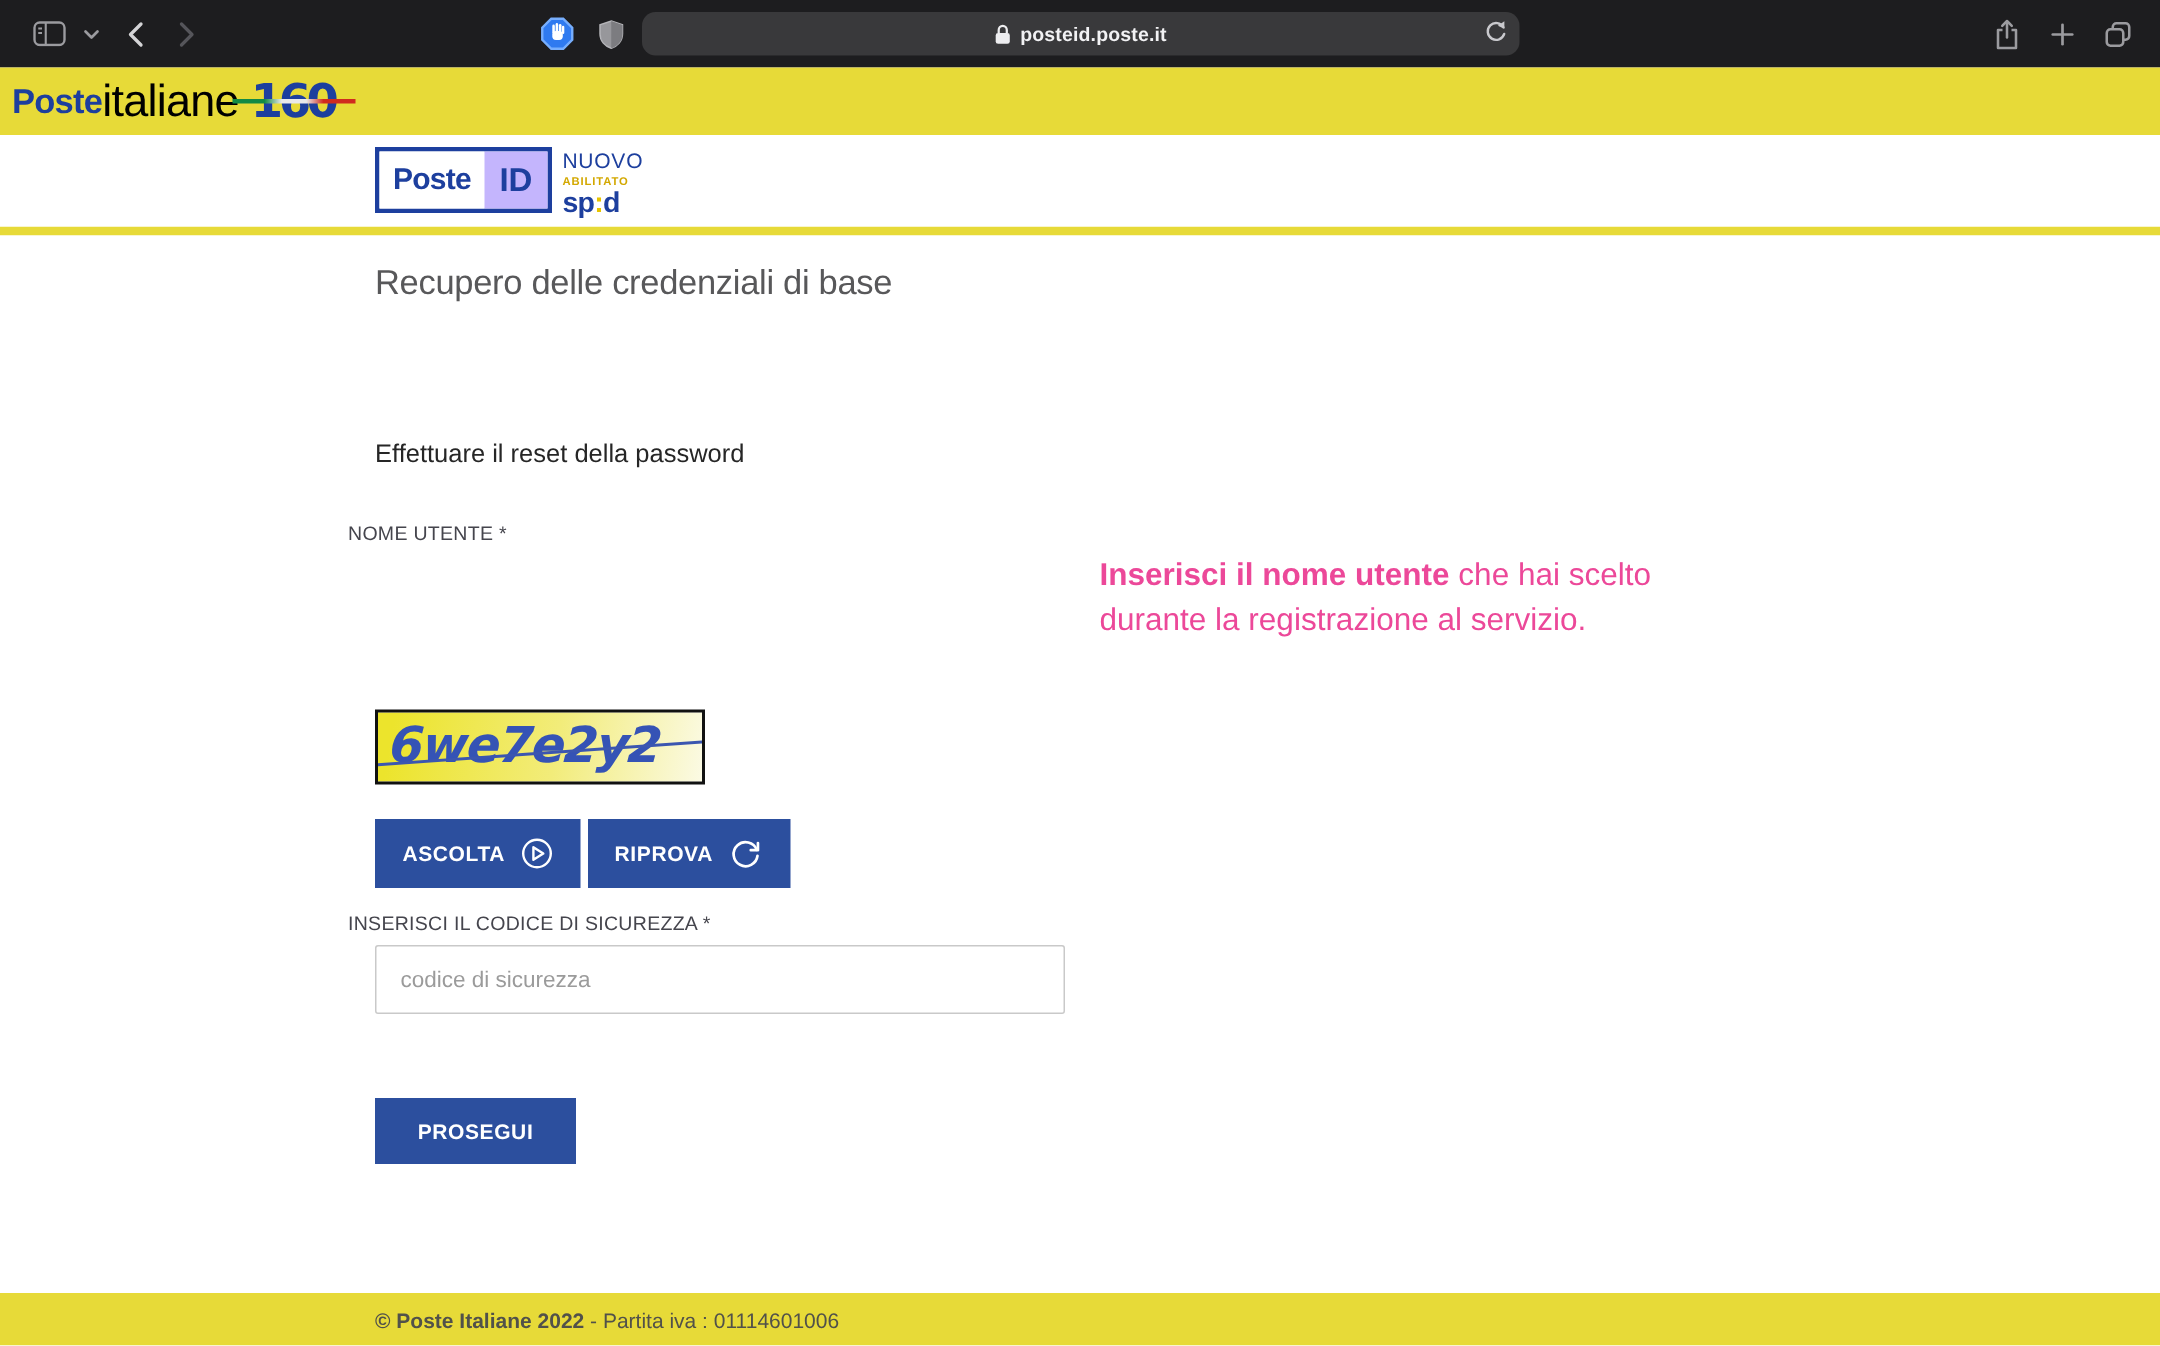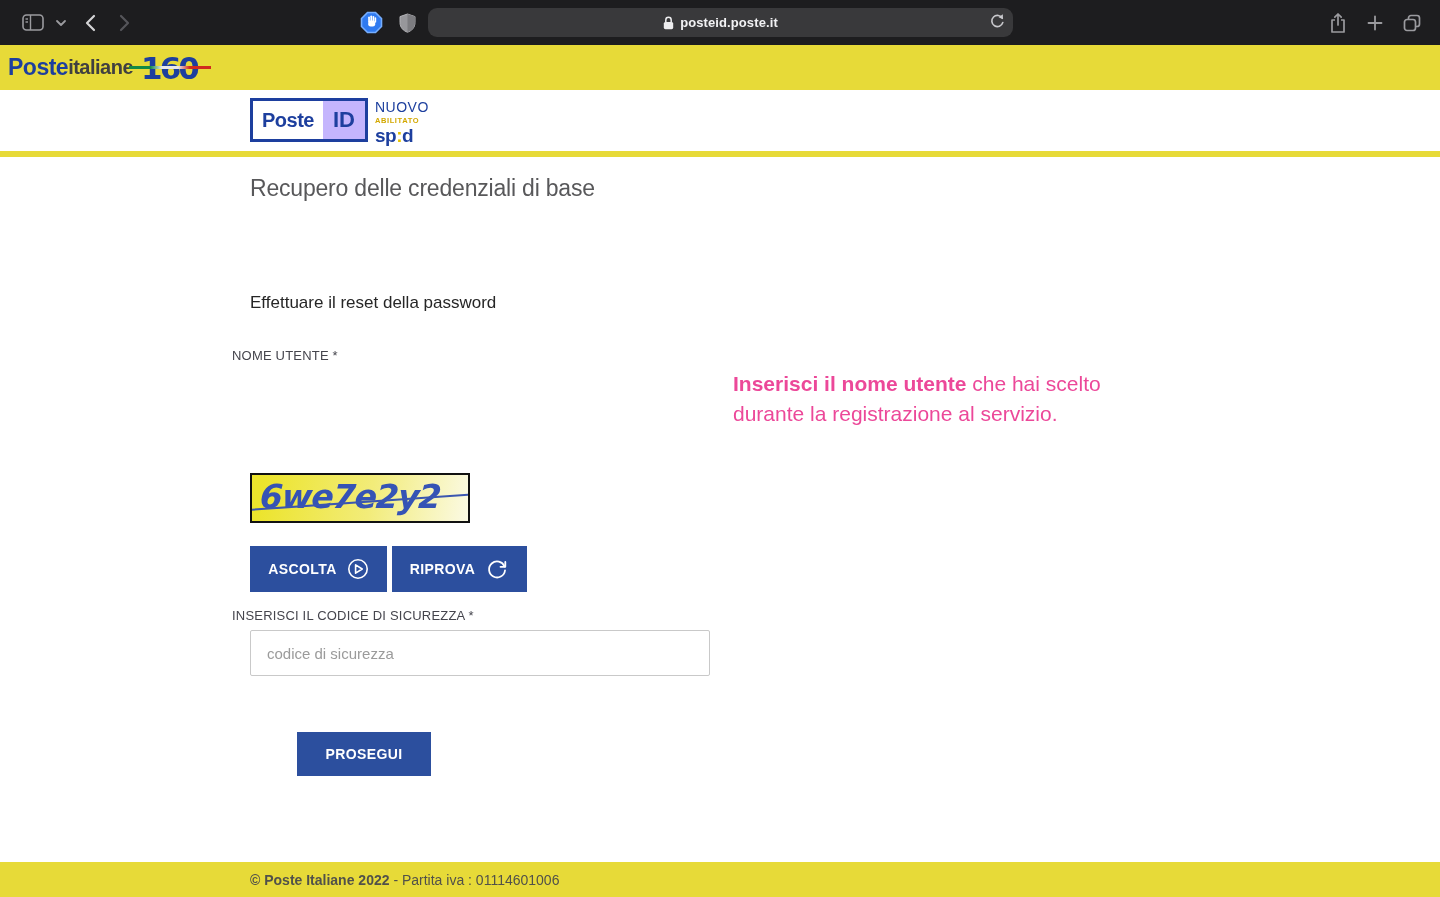--- a/index.html
+++ b/index.html
@@ -20,21 +20,21 @@
   .tabs-btn    { left:1398px; width:28px; }
   .urlbar { position:absolute; left:428px; top:8px; width:585px; height:29px;
             background:#39393b; border-radius:9px; display:flex; align-items:center; justify-content:center; }
   .urlbar .url-text { color:#f2f2f4; font-size:13px; font-weight:600; margin-left:6px; letter-spacing:.1px; }
   .urlbar .reload { position:absolute; right:8px; top:4px; }
 
   
   .topbar { position:relative; width:1440px; height:45px; background:#e7da38; }
   .brand { position:absolute; left:8px; top:0; height:45px; display:flex; align-items:center; }
   .brand .b1 { color:#1d3f9e; font-size:23px; font-weight:800; letter-spacing:-.5px; }
-  .brand .b2 { color:#404040; font-size:20px; font-weight:700; letter-spacing:-.5px; }
+  .brand .b2 { color:#000000; font-size:30px; font-weight:400; letter-spacing:-.5px; }
   .anniv { position:relative; margin-left:8px; }
   .anniv .num { color:#1d3f9e; font-size:31px; font-weight:800; letter-spacing:-3px; font-family:"DejaVu Sans", sans-serif; }
   .anniv .tricolor { position:absolute; left:-12px; right:-14px; top:16px; height:3px;
             background:linear-gradient(to right,#128a45 0 26%,#e9e9e9 40% 60%,#d02b1e 74% 100%); }
 
   
   .logostrip { position:relative; width:1440px; height:61px; background:#fff; }
   .pid-wrap { position:absolute; left:250px; top:8px; display:flex; align-items:flex-start; }
   .pid-box { display:flex; border:3px solid #1d3f9e; height:44px; }
   .pid-poste { background:#fff; color:#1d3f9e; font-weight:800; font-size:20px;
@@ -72,21 +72,21 @@
              font-style:italic; font-weight:700; font-size:33px; color:#3553b5;
              letter-spacing:-1px; transform:skewX(-4deg); }
   .captcha .strike { position:absolute; left:-4px; top:26px; width:230px; height:2px;
              background:#3b56b0; transform:rotate(-4deg); }
 
   .blue-btn { position:absolute; height:46px; background:#2c4f9e; color:#fff; border:none;
               font-family:"Liberation Sans", sans-serif; font-size:14px; font-weight:700;
               letter-spacing:.4px; display:flex; align-items:center; justify-content:center; cursor:pointer; }
   .btn-ascolta { left:250px; top:389px; width:137px; gap:10px; }
   .btn-riprova { left:392px; top:389px; width:135px; gap:10px; }
-  .btn-prosegui { left:250px; top:575px; width:134px; height:44px;margin-left:47px; }
+  .btn-prosegui { left:250px; top:575px; width:134px; height:44px; }
 
   
   .footer { position:relative; width:1440px; height:35px; background:#e7da38;
             display:flex; align-items:center; }
   .footer .ftext { margin-left:250px; font-size:14px; color:#51514a; }
   .footer .ftext b { font-weight:700; }
 </style>
 </head>
 <body>
 

